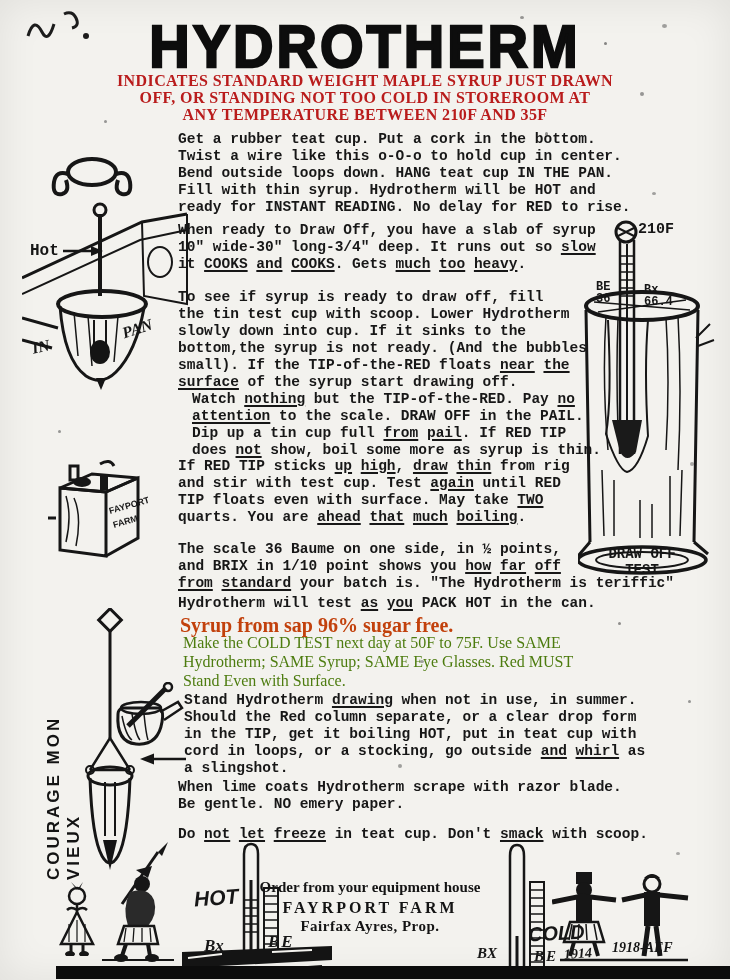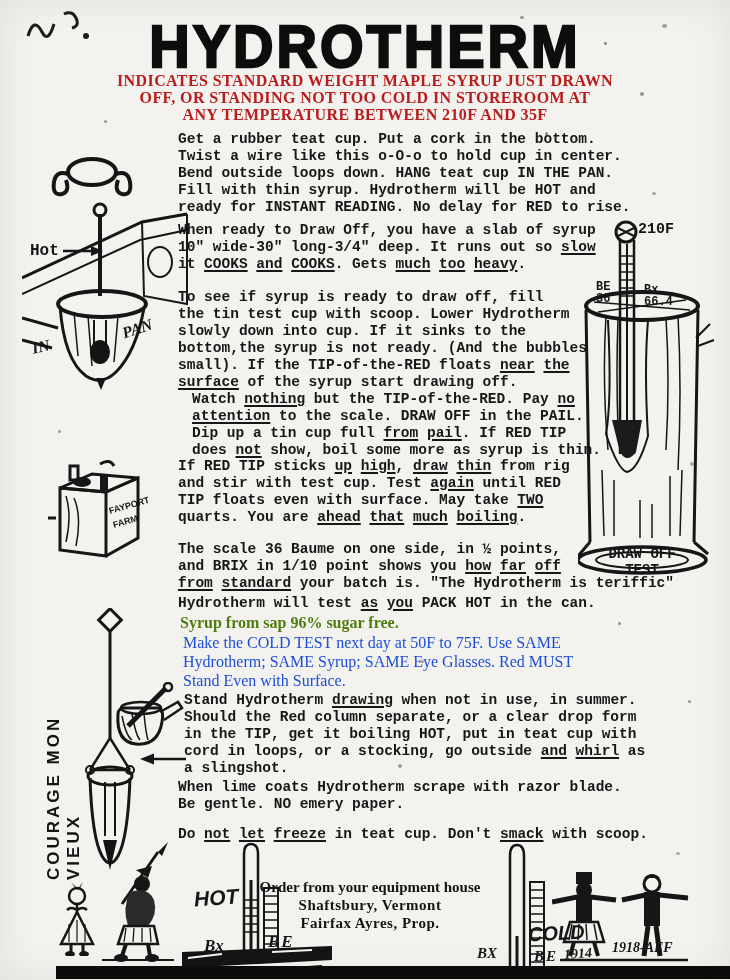--- a/index.html
+++ b/index.html
@@ -10,23 +10,23 @@
   .title{left:0;top:14px;width:730px;text-align:center;
          font-family:"Liberation Sans","DejaVu Sans",sans-serif;font-weight:bold;
          font-size:56px;letter-spacing:3px;color:#0d0d0d;
          -webkit-text-stroke:2.2px #0d0d0d;transform:scaleY(1.06);}
   .subtitle{left:0;top:72px;width:730px;text-align:center;
             font-family:"Liberation Serif","DejaVu Serif",serif;font-weight:bold;
             font-size:16px;line-height:17px;letter-spacing:.4px;white-space:pre-line;color:#b91c1c;}
   .body-text{font-size:14.5px;line-height:17px;font-weight:bold;white-space:pre-line;color:#171717;}
   .body-text u{text-decoration-thickness:2px;text-underline-offset:2px;}
   .serif-text{font-family:"Liberation Serif","DejaVu Serif",serif;font-weight:normal;
-              font-size:16px;line-height:19px;white-space:pre-line;color:#1d4ed8;}
+              font-size:16px;line-height:19px;white-space:pre-line;color:#4d7c0f;}
   .small-serif{font-family:"Liberation Serif","DejaVu Serif",serif;font-weight:bold;
-               font-size:16px;color:#4d7c0f;}
+               font-size:20px;color:#c2410c;}
   .caption{font-size:14px;font-weight:bold;white-space:pre-line;line-height:16px;}
   .hand{font-family:"Liberation Serif","DejaVu Serif",serif;font-weight:bold;font-style:italic;}
   .marker{font-family:"Liberation Sans","DejaVu Sans",sans-serif;font-weight:bold;font-style:italic;}
   .vertical{writing-mode:vertical-rl;transform:rotate(180deg);
             font-family:"Liberation Sans","DejaVu Sans",sans-serif;font-weight:bold;
             font-size:17px;letter-spacing:3px;color:#131313;}
   .order{width:260px;text-align:center;font-family:"Liberation Serif","DejaVu Serif",serif;color:#141414;}
   .order .o1{font-size:15px;font-weight:bold;}
   .order .o2{font-size:16px;font-weight:bold;letter-spacing:3px;margin-top:3px;}
   .order .o3,.order .o4{font-size:15px;font-weight:bold;margin-top:1px;letter-spacing:.5px;}
@@ -55,21 +55,21 @@
   <div class="abs small-serif" style="left:180px;top:614px;">Syrup from sap 96% sugar free.</div>
   <div class="abs serif-text" style="left:183px;top:633px;">Make the COLD TEST next day at 50F to 75F.   Use SAME
 Hydrotherm;  SAME Syrup;  SAME Eye Glasses.  Red MUST
 Stand Even with Surface.</div>
   <div class="abs body-text" style="left:184px;top:692px;">Stand Hydrotherm <u>drawing</u> when not in use, in summer.<br>Should the Red column separate, or a clear drop form<br>in the TIP, get it boiling HOT, put in teat cup with<br>cord in loops, or a stocking, go outside <u>and</u> <u>whirl</u> as<br>a slingshot.</div>
   <div class="abs body-text" style="left:178px;top:779px;">When lime coats Hydrotherm scrape with razor blade.<br>Be gentle.  NO emery paper.</div>
   <div class="abs body-text" style="left:178px;top:826px;">Do <u>not</u> <u>let</u> <u>freeze</u> in teat cup.  Don't <u>smack</u> with scoop.</div>
 
   <div class="abs order" style="left:240px;top:879px;">
     <div class="o1">Order from your equipment house</div>
-    <div class="o3">Shaftsbury, Vermont</div>
+    <div class="o2">FAYRPORT FARM</div>
     <div class="o4">Fairfax Ayres, Prop.</div>
   </div>
 
   <svg class="abs" style="left:24px;top:6px;" width="72" height="44" viewBox="0 0 72 44">
     <path d="M4 30 Q10 10 18 26 Q24 38 30 18" fill="none" stroke="#1c1c1c" stroke-width="3"></path>
     <path d="M40 8 q8 -4 12 4 q4 8 -4 10" fill="none" stroke="#1c1c1c" stroke-width="3"></path>
     <circle cx="62" cy="30" r="3" fill="#1c1c1c"></circle>
   </svg>
 
   <svg class="abs" style="left:42px;top:150px;" width="100" height="58" viewBox="0 0 100 58">

